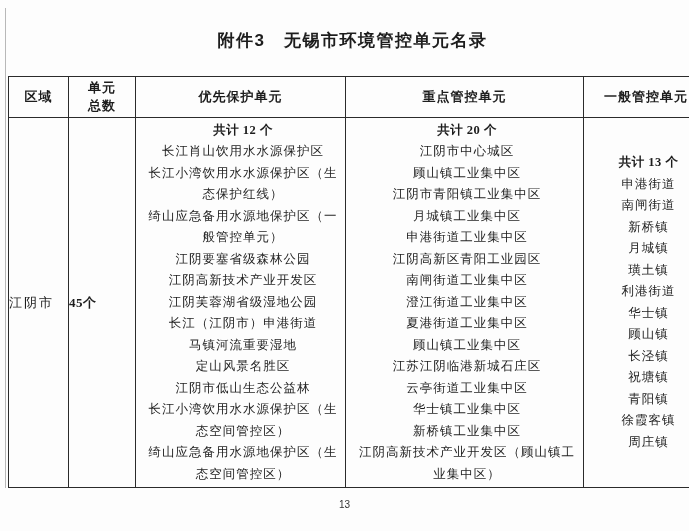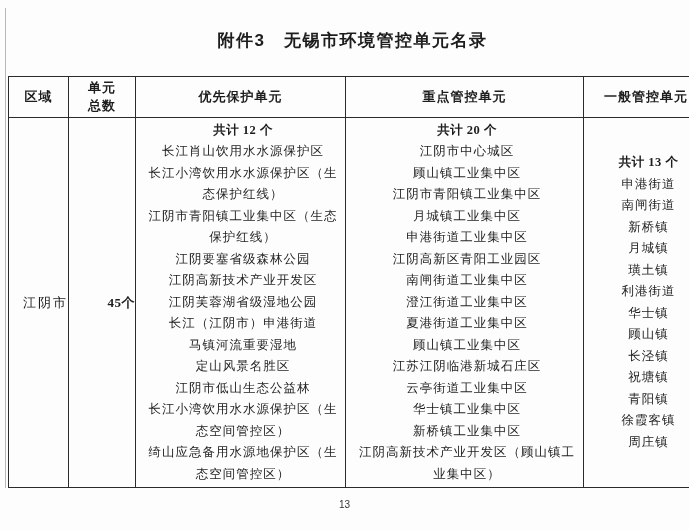--- a/index.html
+++ b/index.html
@@ -30,21 +30,21 @@
   .env-table th, .env-table td {
     border:1px solid #2b2b2b;
     vertical-align:middle;
   }
   .env-table th {
     font-size:13px; font-weight:bold; letter-spacing:1px;
     text-align:center; padding:0 14px;
     height:41px; line-height:18px;
   }
   td.c-center {
-    text-align:right; font-size:13px; letter-spacing:2px;
+    text-align:left; font-size:13px; letter-spacing:2px;
   }
   td.c-total { font-weight:bold; letter-spacing:0.5px; }
   .cell-list {
     font-size:12.5px; line-height:21.5px; letter-spacing:1px;
     padding:1px 3px 1px 8px; text-align:center;
   }
   .cell-list .summary { font-weight:bold; letter-spacing:0.5px; }
   .page-number {
     position:absolute; top:499px; left:0; width:689px;
     text-align:center; font-size:10px; color:#333;
@@ -79,21 +79,21 @@
     <tr style="height:370px;">
       <td class="c-center">江阴市</td>
       <td class="c-center c-total">45个</td>
       <td>
         <div class="cell-list">
           <div class="summary">共计 12 个</div>
           <div>
 
           <div class="line">长江肖山饮用水水源保护区</div>
               <div class="line">长江小湾饮用水水源保护区（生态保护红线）</div>
-              <div class="line">江阴市青阳镇工业集中区（生态保护红线）</div>
+              <div class="line">绮山应急备用水源地保护区（一般管控单元）</div>
               <div class="line">江阴要塞省级森林公园</div>
               <div class="line">江阴高新技术产业开发区</div>
               <div class="line">江阴芙蓉湖省级湿地公园</div>
               <div class="line">长江（江阴市）申港街道</div>
               <div class="line">马镇河流重要湿地</div>
               <div class="line">定山风景名胜区</div>
               <div class="line">江阴市低山生态公益林</div>
               <div class="line">长江小湾饮用水水源保护区（生态空间管控区）</div>
               <div class="line">绮山应急备用水源地保护区（生态空间管控区）</div>
             </div>

